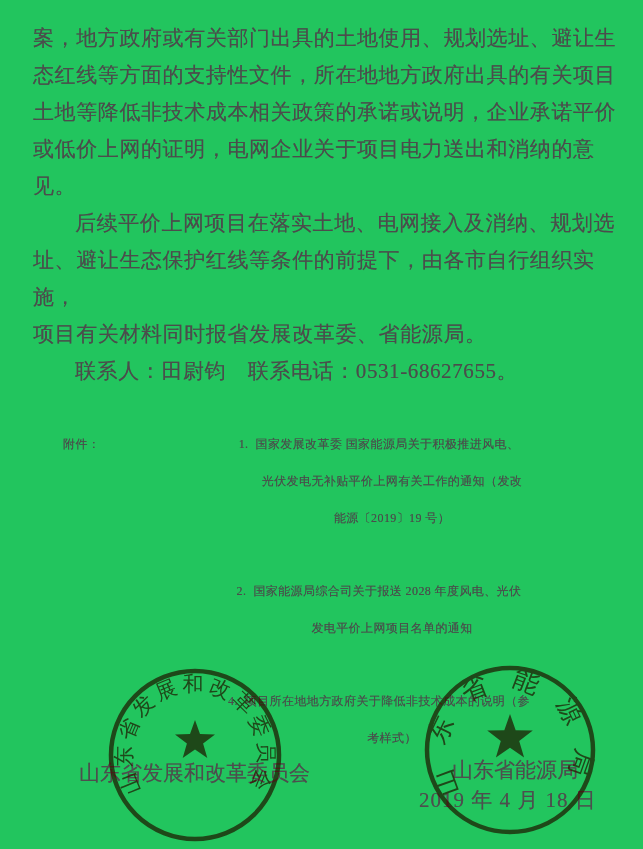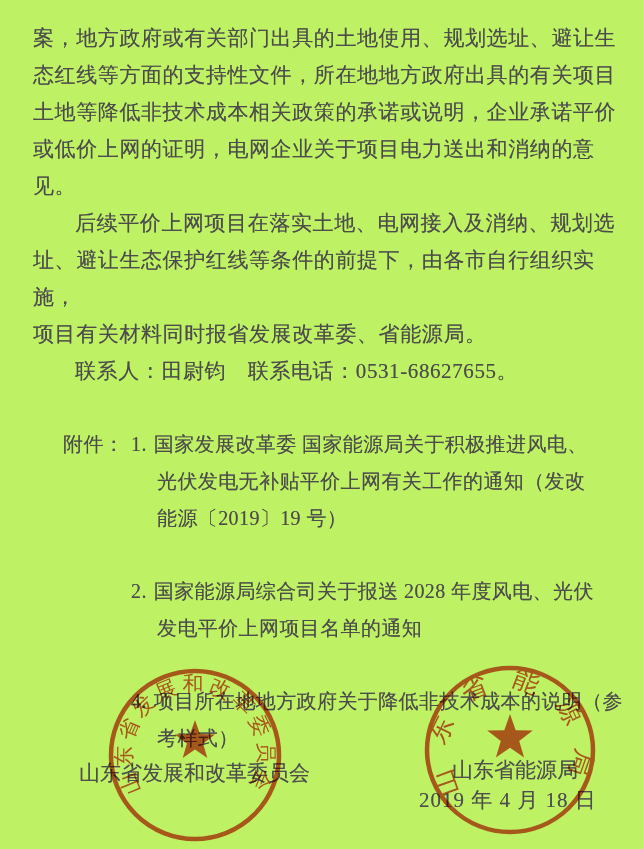--- a/index.html
+++ b/index.html
@@ -4,21 +4,21 @@
 <style>
   html, body { margin: 0; padding: 0; }
   body {
     width: 643px; height: 849px;
     background: #f4f4f4;
     font-family: "Liberation Serif", "DejaVu Serif", serif;
   }
   .page {
     position: relative;
     width: 643px; height: 849px;
-    background: #bef264;
+    background: #22c55e;
     overflow: hidden;
     color: #4c4c4c;
   }
   
   .text-col {
     position: absolute;
     left: 33px; top: 20px; width: 594px;
     font-size: 21px;
     line-height: 37px;
     letter-spacing: 0.6px;
@@ -29,23 +29,24 @@
     white-space: pre-line; 
     text-align: left;
   }
   .para.indent { text-indent: 42px; }
 
   
   .attachments {
     position: relative;
     margin-top: 32px;
     padding-left: 124px;
-    font-size: 20px;
+    font-size: 12px;
     line-height: 37px;
     letter-spacing: 0.4px;
+    text-align: center;
   }
   .att-label {
     position: absolute;
     left: 30px; top: 0;
     white-space: nowrap;
   }
   .att-item { text-indent: -26px; margin-top: 36px; }
   .att-item .num { margin-right: 7px; }
   .att-item .att-text { white-space: pre-line; }
 

